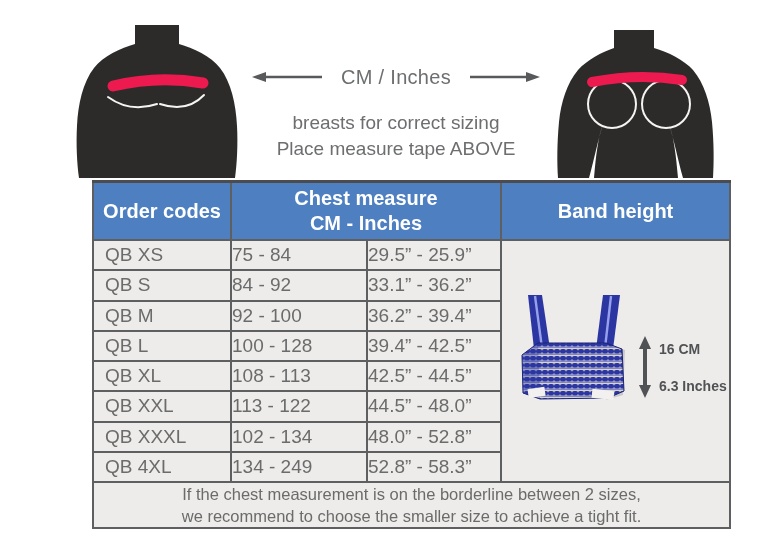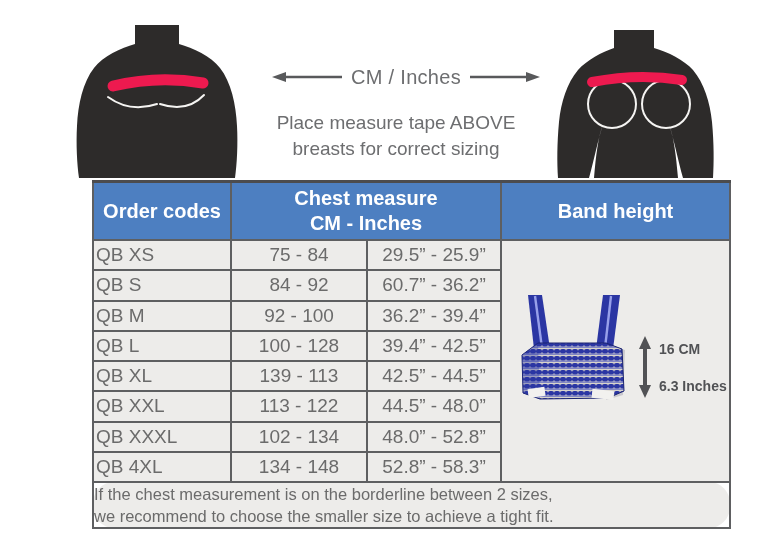--- a/index.html
+++ b/index.html
@@ -6,42 +6,42 @@
   .stage{position:relative;width:766px;height:536px;background:#ffffff;overflow:hidden;
          font-family:"Liberation Sans",sans-serif;}
   svg{display:block;}
 
   
   .fig-left{position:absolute;left:75px;top:20px;}
   .fig-right{position:absolute;left:552px;top:20px;}
 
   
   .measure-row{position:absolute;left:252px;top:64px;width:288px;height:26px;
-               display:flex;align-items:center;justify-content:flex-end;gap:9px;}
+               display:flex;align-items:center;justify-content:space-between;gap:9px;}
   .measure-label{font-size:20px;color:#6d6e70;letter-spacing:.3px;white-space:nowrap;}
   .instruction{position:absolute;left:237px;top:110px;width:318px;text-align:center;
                font-size:19px;line-height:26px;color:#6d6e70;}
 
   
   table.size-table{position:absolute;left:92px;top:180px;border-collapse:collapse;
                    table-layout:fixed;width:639px;}
   .size-table th,.size-table td{border:2px solid #5e5f61;}
   .size-table thead th{background:#4d7fc1;color:#ffffff;font-size:20px;font-weight:bold;
                        height:54px;text-align:center;line-height:25px;border-top:3px solid #4c4c4e;}
   .size-table td{background:#edecea;color:#6b6b6b;font-size:19px;height:28px;padding:0;}
-  .size-table td.code{text-align:left;padding-left:2px;}
-  .size-table td.num{text-align:center;}
+  .size-table td.code{text-align:left;padding-left:11px;}
+  .size-table td.num{}
   .size-table td.band-cell{vertical-align:top;padding:0;}
   .band-wrap{position:relative;width:100%;height:100%;min-height:240px;}
   .garment{position:absolute;left:16px;top:52px;}
   .vert-arrow{position:absolute;left:134px;top:95px;}
   .band-dim{position:absolute;left:157px;font-size:14px;font-weight:bold;color:#515255;white-space:nowrap;}
   .band-dim.cm{top:100px;}
   .band-dim.inch{top:137px;}
-  .size-table td.footer-cell{font-size:16.5px;line-height:22px;height:44px;color:#6b6b6b;border-radius:21px;}
+  .size-table td.footer-cell{text-align:center;font-size:16.5px;line-height:22px;height:44px;color:#6b6b6b;}
 </style>
 </head>
 <body>
 
 <div class="stage">
 
   <svg class="fig-left" width="165" height="158" viewBox="0 0 165 158">
     <path fill="#2d2b2a" d="M60 5 L104 5 L104 24 C118 28 136 36 145 48 C156 62 161 84 162 106
          C163 124 162 144 160 158 L4 158 C2 144 1 124 2 106 C3 84 8 62 19 48
          C28 36 46 28 60 24 Z"></path>
@@ -66,22 +66,22 @@
       <polygon points="0,7 14,2 14,12" fill="#58595b"></polygon>
     </svg>
     <span class="measure-label">CM / Inches</span>
     <svg width="70" height="14" viewBox="0 0 70 14">
       <line x1="0" y1="7" x2="58" y2="7" stroke="#58595b" stroke-width="2.4"></line>
       <polygon points="70,7 56,2 56,12" fill="#58595b"></polygon>
     </svg>
   </div>
 
   <div class="instruction">
+    <div>breasts for correct sizing</div>
     <div>Place measure tape ABOVE</div>
-    <div>breasts for correct sizing</div>
   </div>
 
   <table class="size-table">
     <colgroup>
         <col style="width:138px">
         <col style="width:136px">
         <col style="width:134px">
         <col style="width:229px">
       </colgroup>
     <thead>
@@ -130,50 +130,50 @@
               <polygon points="9,62 3,49 15,49" fill="#515255"></polygon>
             </svg>
             <div class="band-dim cm">16 CM</div>
             <div class="band-dim inch">6.3 Inches</div>
           </div>
         </td>
       </tr>
       <tr>
         <td class="code">QB S</td>
         <td class="num">84 - 92</td>
-        <td class="num">60.7” - 36.2”</td>
+        <td class="num">33.1” - 36.2”</td>
       </tr>
       <tr>
         <td class="code">QB M</td>
         <td class="num">92 - 100</td>
         <td class="num">36.2” - 39.4”</td>
       </tr>
       <tr>
         <td class="code">QB L</td>
         <td class="num">100 - 128</td>
         <td class="num">39.4” - 42.5”</td>
       </tr>
       <tr>
         <td class="code">QB XL</td>
-        <td class="num">139 - 113</td>
+        <td class="num">108 - 113</td>
         <td class="num">42.5” - 44.5”</td>
       </tr>
       <tr>
         <td class="code">QB XXL</td>
         <td class="num">113 - 122</td>
         <td class="num">44.5” - 48.0”</td>
       </tr>
       <tr>
         <td class="code">QB XXXL</td>
         <td class="num">102 - 134</td>
         <td class="num">48.0” - 52.8”</td>
       </tr>
       <tr>
         <td class="code">QB 4XL</td>
-        <td class="num">134 - 148</td>
+        <td class="num">134 - 249</td>
         <td class="num">52.8” - 58.3”</td>
       </tr>
       <tr>
         <td class="footer-cell" colspan="4">
           <div>If the chest measurement is on the borderline between 2 sizes,</div>
           <div>we recommend to choose the smaller size to achieve a tight fit.</div>
         </td>
       </tr>
     </tbody>
   </table>

